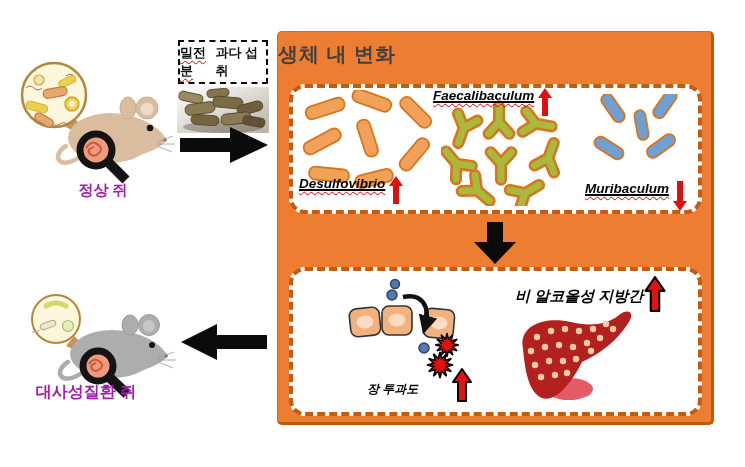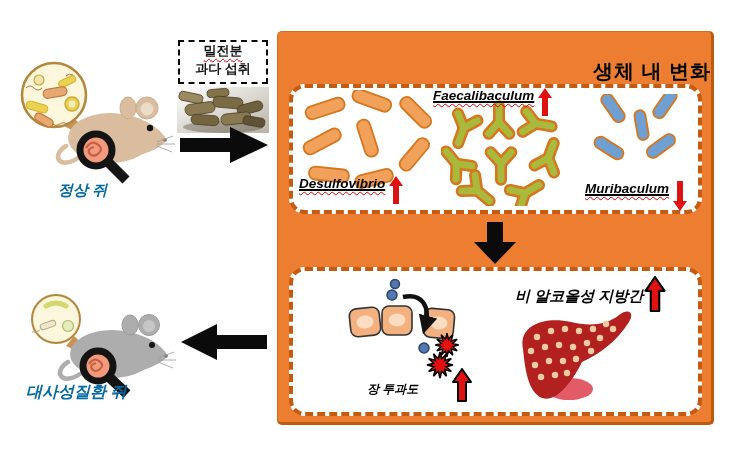--- a/index.html
+++ b/index.html
@@ -1,37 +1,37 @@
 <!DOCTYPE html>
 <html><head>
 <meta charset="utf-8">
 <style>
   html,body{margin:0;padding:0;background:#fff;}
   #canvas{position:relative;width:745px;height:467px;background:#ffffff;overflow:hidden;
           font-family:"Liberation Sans",sans-serif;color:#111;}
   .abs{position:absolute;}
   
-  .klabel{font-weight:bold;font-size:15px;color:#0369a1;text-align:left;font-style:italic;}
+  .klabel{font-weight:bold;font-size:15px;color:#a21caf;text-align:center;}
   .sci{font-style:italic;font-weight:bold;font-size:13.5px;color:#000;
        text-decoration:underline solid #000 1.5px;}
   .sci .wavy{text-decoration:underline wavy #e00000 1px;text-underline-offset:2.5px;}
   .spellcheck{text-decoration:underline wavy #e00000 1px;text-underline-offset:2.5px;}
   .outcome{font-style:italic;font-weight:bold;color:#000;}
   
   #intake-box{left:178px;top:40px;width:90px;height:44px;border:2.5px dashed #0a0a0a;
-      background:#fff;box-sizing:border-box;display:flex;flex-direction:column;
+      background:#fff;box-sizing:border-box;display:flex;flex-direction:row;
       justify-content:flex-start;align-items:center;line-height:1.4;
       font-size:13px;font-weight:bold;}
   
   #main-panel{left:277px;top:31px;width:437px;height:394px;background:#ED7D31;
       border-radius:5px;box-sizing:border-box;
       border-top:1px solid #d3700f;border-left:1px solid #d3700f;
       border-right:3px solid #BC5A0E;border-bottom:3px solid #BC5A0E;}
-  #panel-title{position:absolute;top:26px;left:0;width:100%;text-align:right;
-      color:#000000;font-size:20px;font-weight:bold;letter-spacing:1px;}
+  #panel-title{position:absolute;top:9px;left:0;width:100%;text-align:left;
+      color:#404040;font-size:20px;font-weight:bold;letter-spacing:1px;}
   .subpanel{position:absolute;background:#fff;border:4px dashed #C55A11;border-radius:16px;
       box-sizing:border-box;}
   #subpanel-microbiome{left:11px;top:52px;width:413px;height:130px;}
   #subpanel-outcomes{left:11px;top:235px;width:413px;height:149px;}
   .row{position:absolute;display:flex;align-items:flex-start;gap:4px;}
   svg{display:block;}
 </style>
 </head>
 <body>
 

